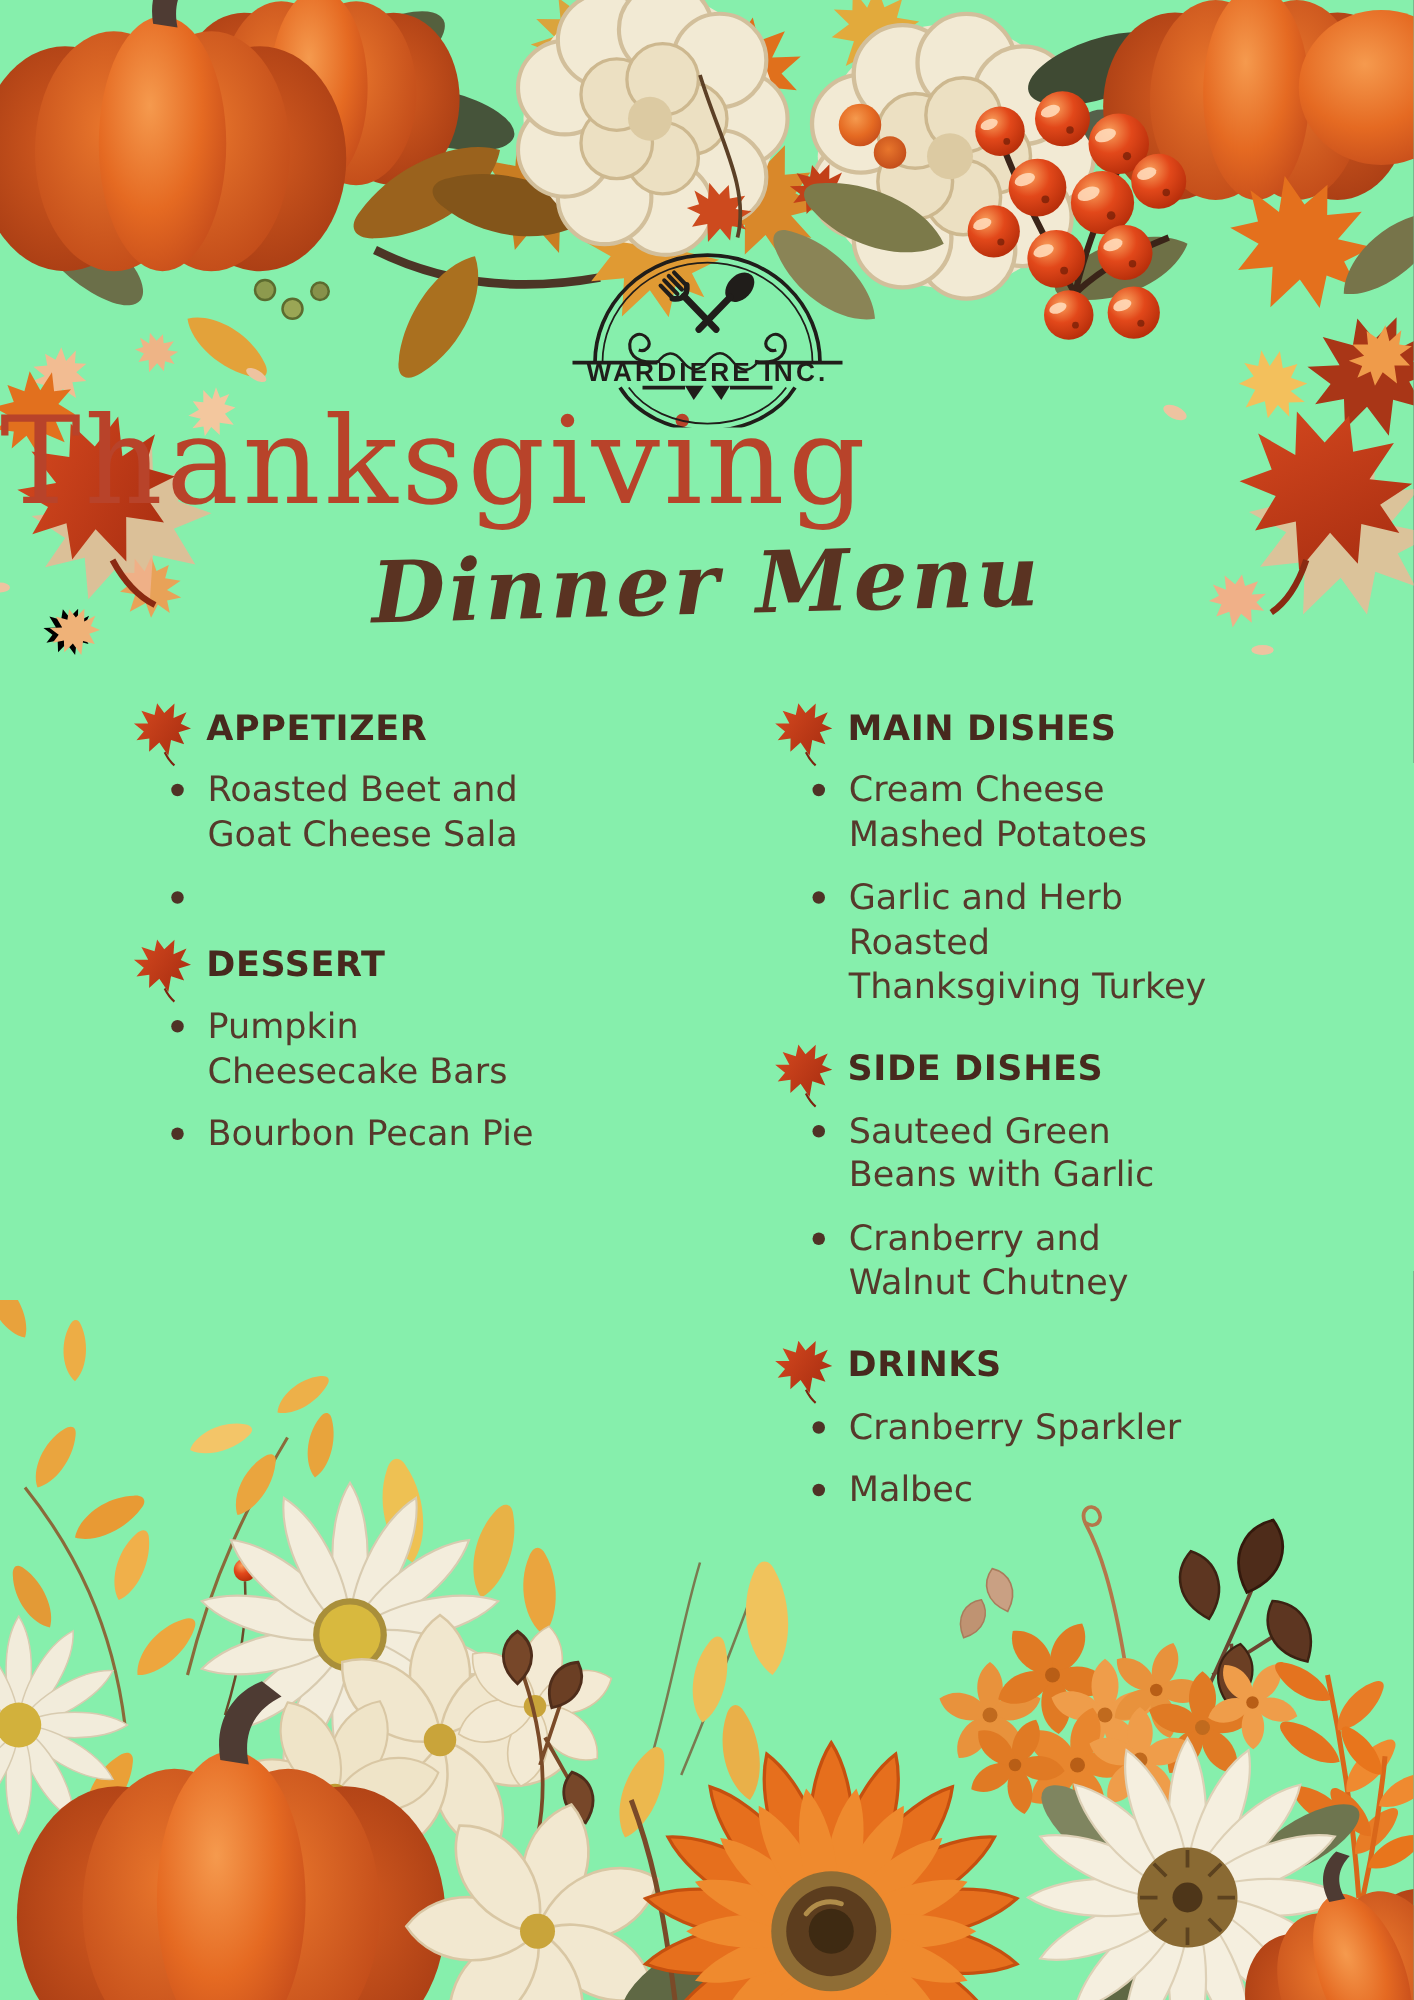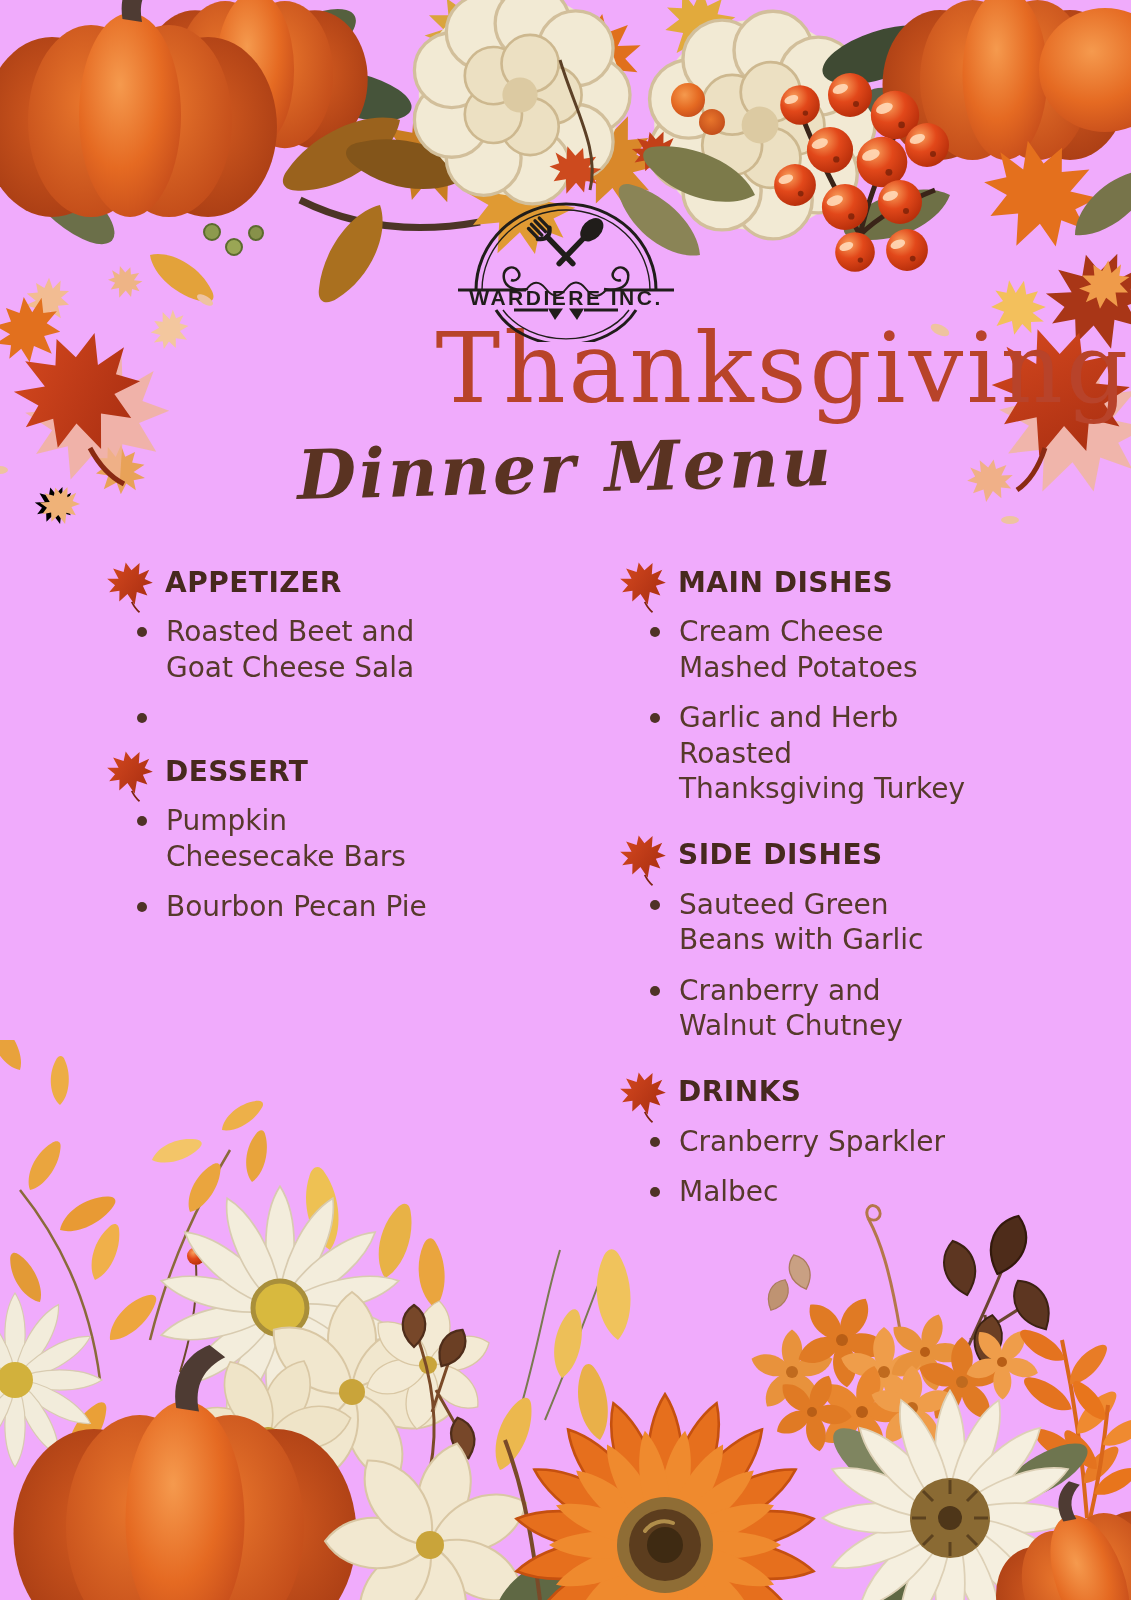--- a/index.html
+++ b/index.html
@@ -1,31 +1,31 @@
 <!DOCTYPE html>
 <html><head>
 <meta charset="utf-8">
 <style>
   * { margin:0; padding:0; box-sizing:border-box; }
   body { background:#555; display:flex; justify-content:center; }
   .page {
     position:relative; width:1131px; height:1600px;
-    background:#f0abfc; overflow:hidden;
+    background:#86efac; overflow:hidden;
     font-family:"DejaVu Sans", sans-serif;
   }
   svg.deco { position:absolute; left:0; pointer-events:none; }
   .deco-top { top:0; }
   .deco-bottom { top:1040px; }
 
   .logo-wrap { position:absolute; top:192px; left:50%; transform:translateX(-50%); z-index:3; }
   .logo-wrap svg { display:block; }
   .logo-text { font-family:"Liberation Sans", sans-serif; font-weight:bold; letter-spacing:2.5px; font-size:21px; fill:#201d1a; }
 
   .title {
-    position:absolute; top:318px; left:0; width:100%; text-align:right; z-index:2;
+    position:absolute; top:318px; left:0; width:100%; text-align:left; z-index:2;
     font-family:"DejaVu Serif", serif; font-weight:400;
     font-size:97px; letter-spacing:3px; color:#b8432a; line-height:1.05;
   }
   .subtitle {
     position:absolute; top:428px; left:0; width:100%; text-align:center; z-index:2;
     font-family:"DejaVu Serif", serif; font-style:italic; font-weight:bold;
     font-size:68px; letter-spacing:3px; color:#5a3322; transform:rotate(-1.5deg);
   }
 
   .col { position:absolute; z-index:2; }

